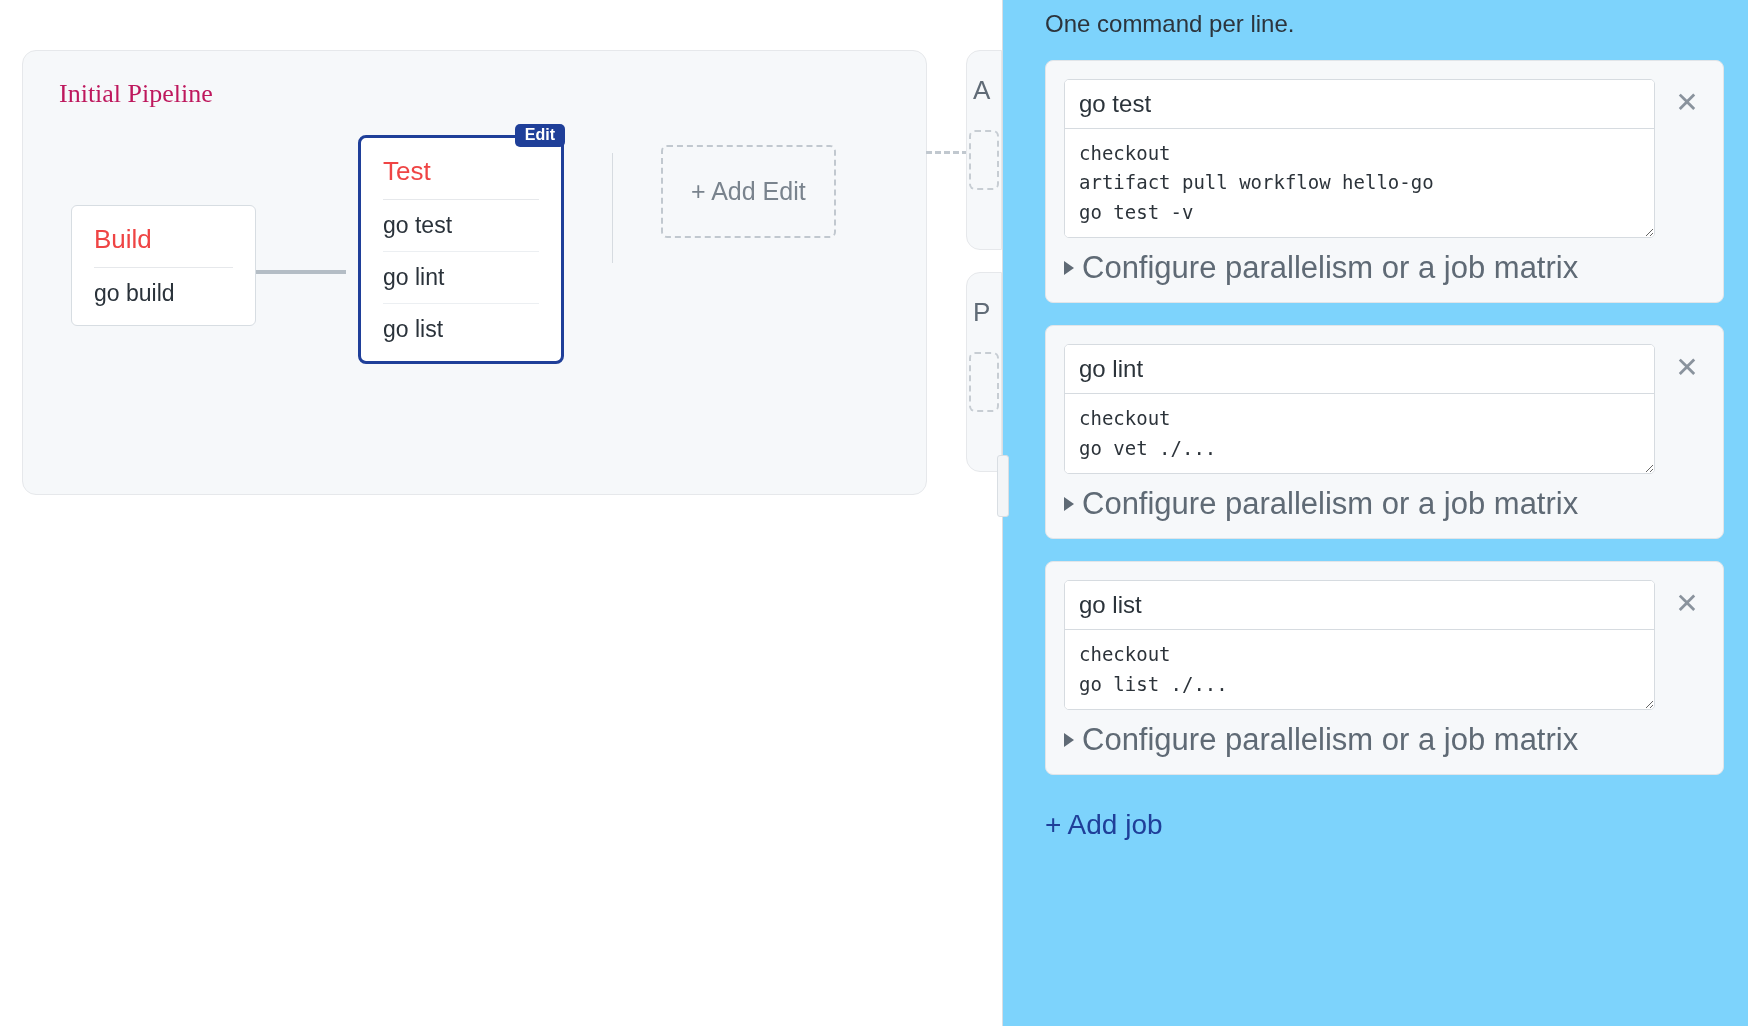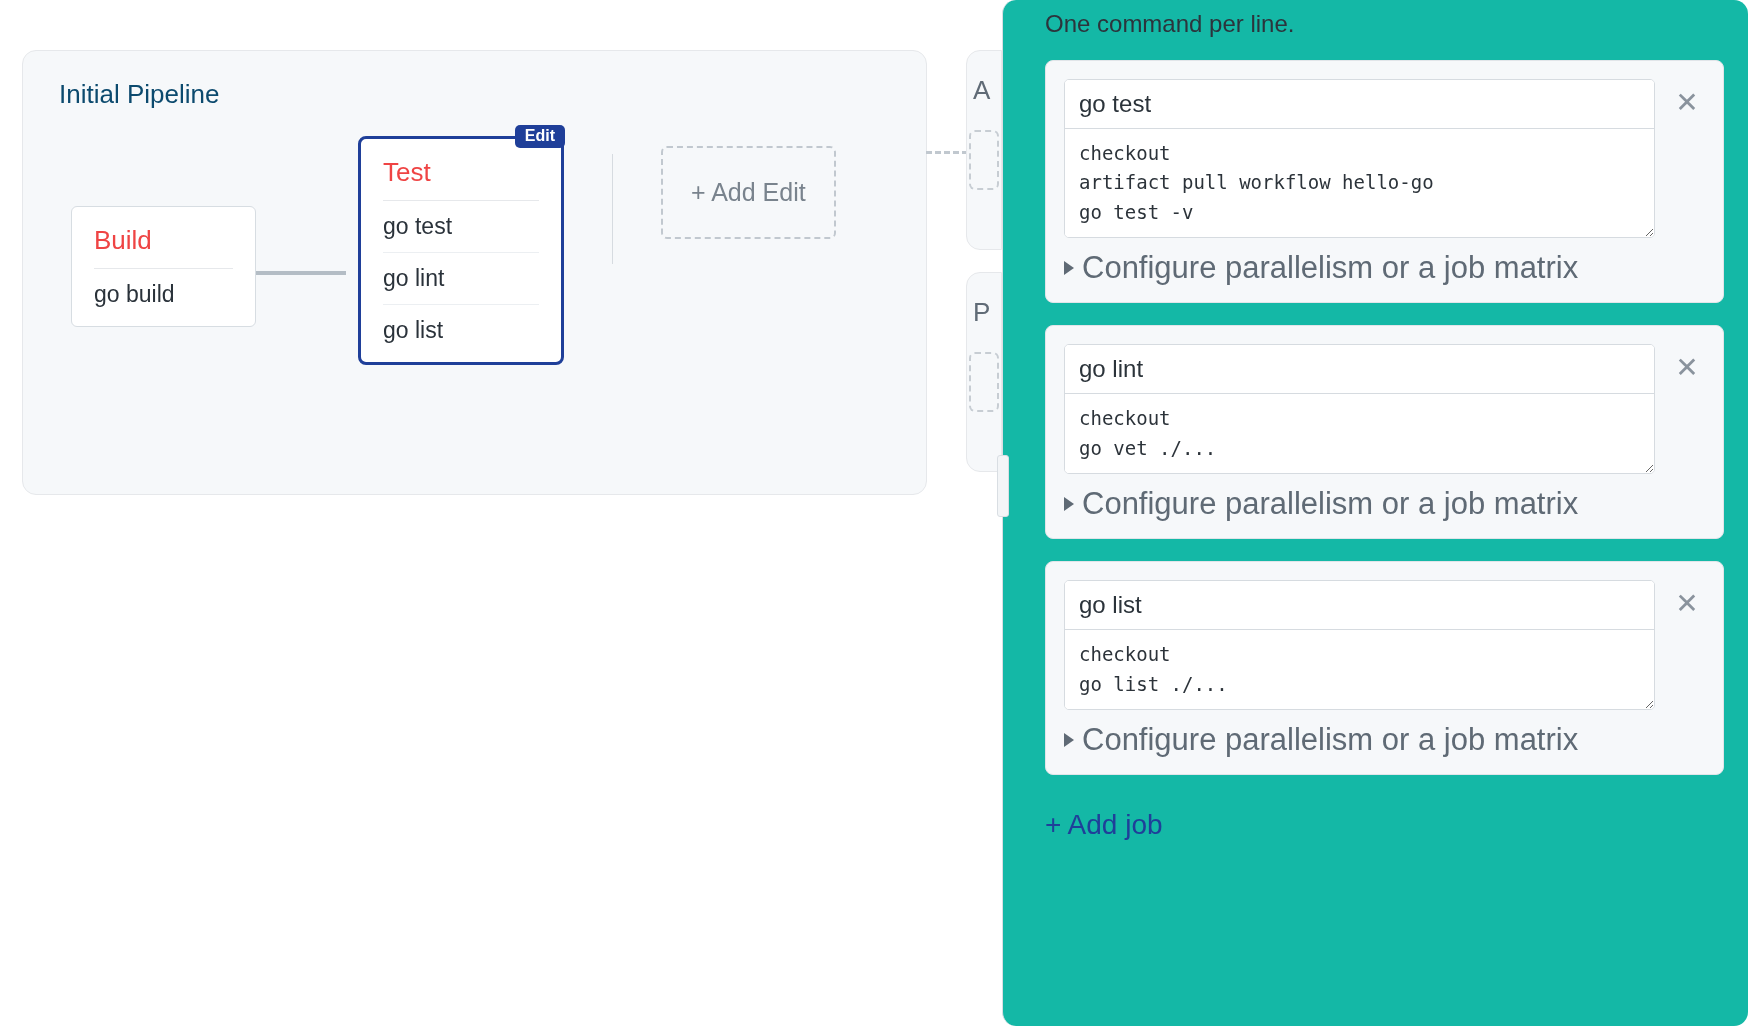--- a/index.html
+++ b/index.html
@@ -25,22 +25,23 @@
       border: 1px solid #e6e8eb;
       border-radius: 14px;
       padding: 28px 36px 32px 36px;
       width: 905px;
       height: 445px;
       position: relative;
     }
 
     .pipeline-title {
       font-size: 26px;
-      color: #0c4a6e;
+      color: #be185d;
       margin-bottom: 20px;
+      font-family: Liberation Serif, serif;
     }
 
     .blocks-row {
       display: flex;
       align-items: flex-start;
       position: relative;
       margin-top: 26px;
     }
 
     .block {
@@ -157,23 +158,22 @@
     }
 
     
     .right-panel {
       position: absolute;
       left: 1002px;
       top: 0;
       width: 746px;
       height: 100%;
       border-left: 1.5px solid #d9dee3;
-      background: #14b8a6;
+      background: #7dd3fc;
       padding: 10px 24px 20px 42px;
-      border-radius: 14px;
     }
     .panel-tab {
       position: absolute;
       left: -6px;
       top: 455px;
       width: 12px; height: 62px;
       background: #f3f5f7;
       border: 1.5px solid #d9dee3;
       border-radius: 3px;
     }

